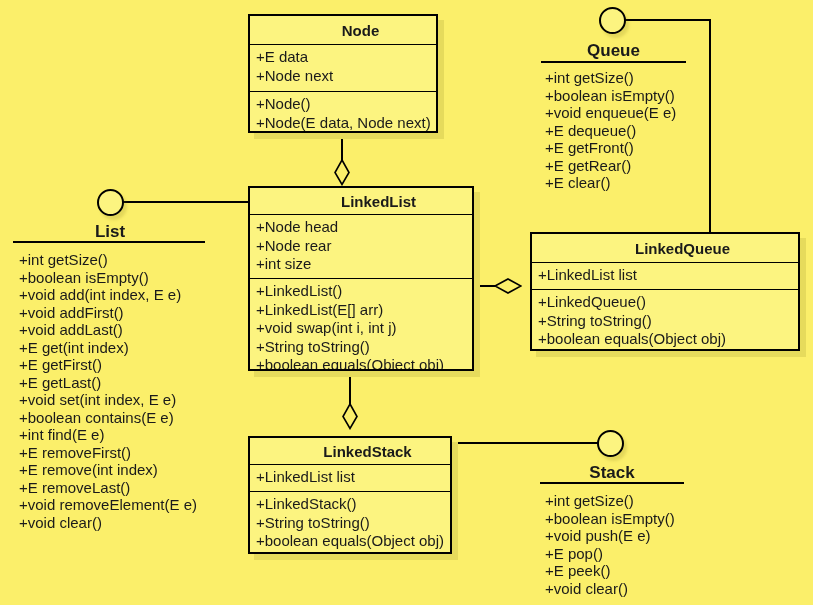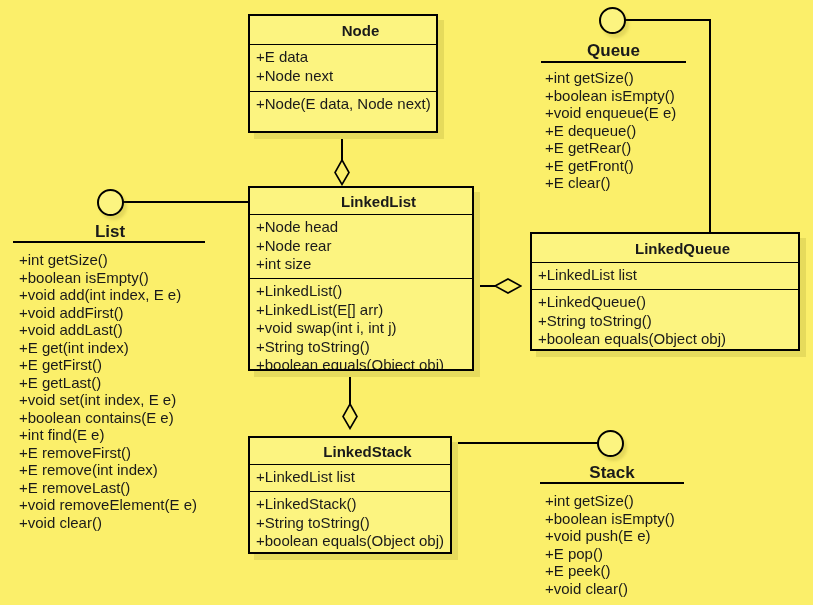--- a/index.html
+++ b/index.html
@@ -80,20 +80,21 @@
 
   <div class="line" style="left:452px;top:442px;width:146px;height:2px"></div>
 
   <div class="cbox" style="left:248px;top:14px;width:190px;height:119px">
     <div class="title" style="height:28px">Node</div>
     <div class="sec" style="height:47px">
       <div class="mline">+E data</div>
       <div class="mline">+Node next</div>
     </div>
     <div class="sec last">
+      <div class="mline">+Node()</div>
       <div class="mline">+Node(E data, Node next)</div>
     </div>
   </div>
 
   <div class="cbox" style="left:248px;top:186px;width:226px;height:185px">
     <div class="title" style="height:26px">LinkedList</div>
     <div class="sec" style="height:64px">
       <div class="mline">+Node head</div>
       <div class="mline">+Node rear</div>
       <div class="mline">+int size</div>
@@ -154,22 +155,22 @@
   </div>
 
   <div class="circle" style="left:599px;top:7px"></div>
   <div class="if-title" style="left:541px;top:41px;width:145px">Queue</div>
   <div class="if-underline" style="left:541px;top:61px;width:145px"></div>
   <div class="if-methods" style="left:545px;top:69px">
     <div class="mline">+int getSize()</div>
     <div class="mline">+boolean isEmpty()</div>
     <div class="mline">+void enqueue(E e)</div>
     <div class="mline">+E dequeue()</div>
+    <div class="mline">+E getFront()</div>
     <div class="mline">+E getRear()</div>
-    <div class="mline">+E getFront()</div>
     <div class="mline">+E clear()</div>
   </div>
 
   <div class="circle" style="left:597px;top:430px"></div>
   <div class="if-title" style="left:540px;top:463px;width:144px">Stack</div>
   <div class="if-underline" style="left:540px;top:482px;width:144px"></div>
   <div class="if-methods" style="left:545px;top:492px">
     <div class="mline">+int getSize()</div>
     <div class="mline">+boolean isEmpty()</div>
     <div class="mline">+void push(E e)</div>

